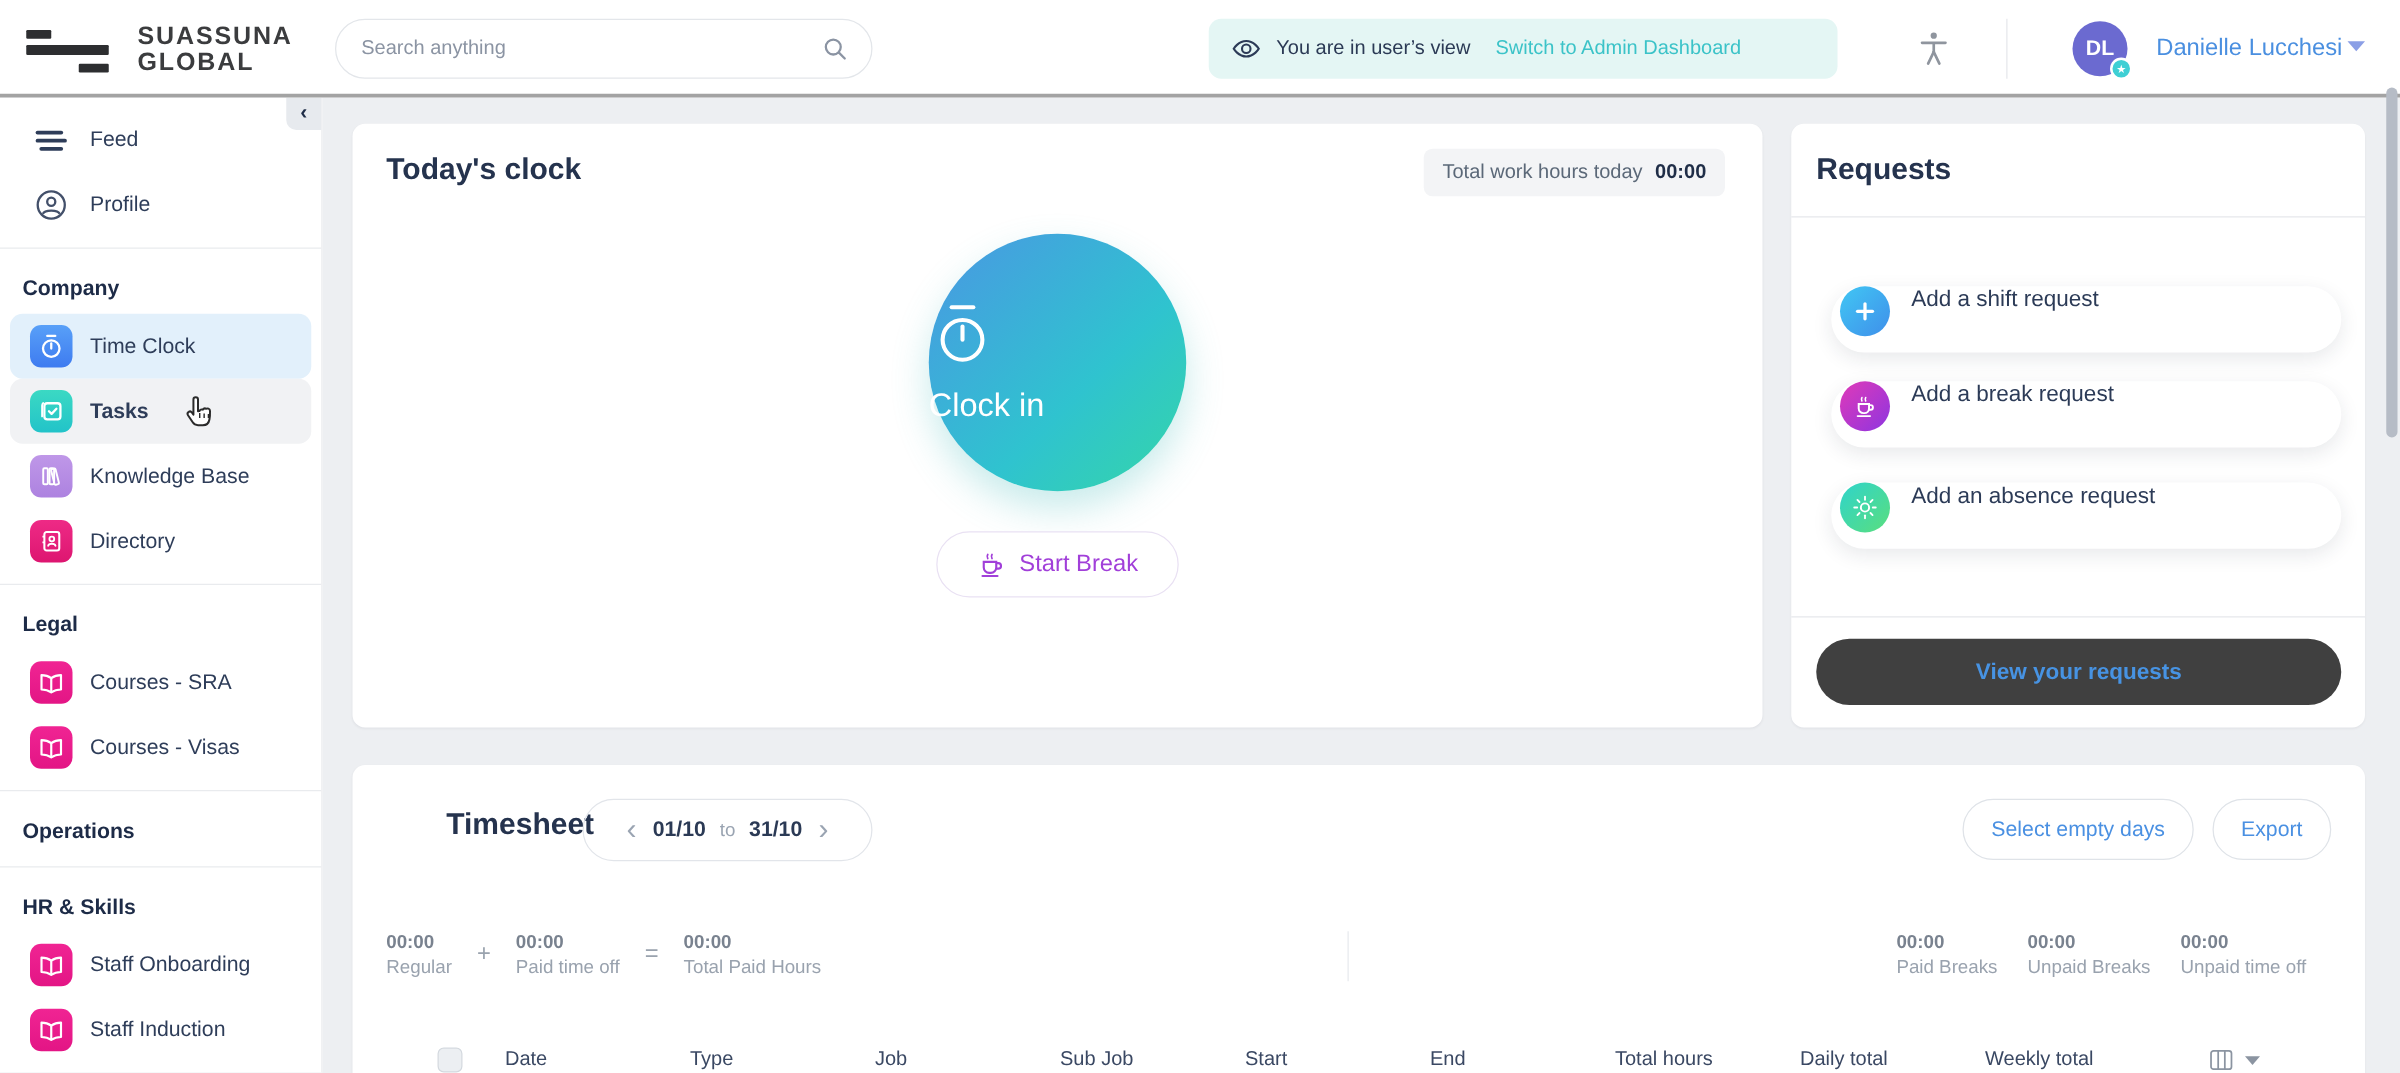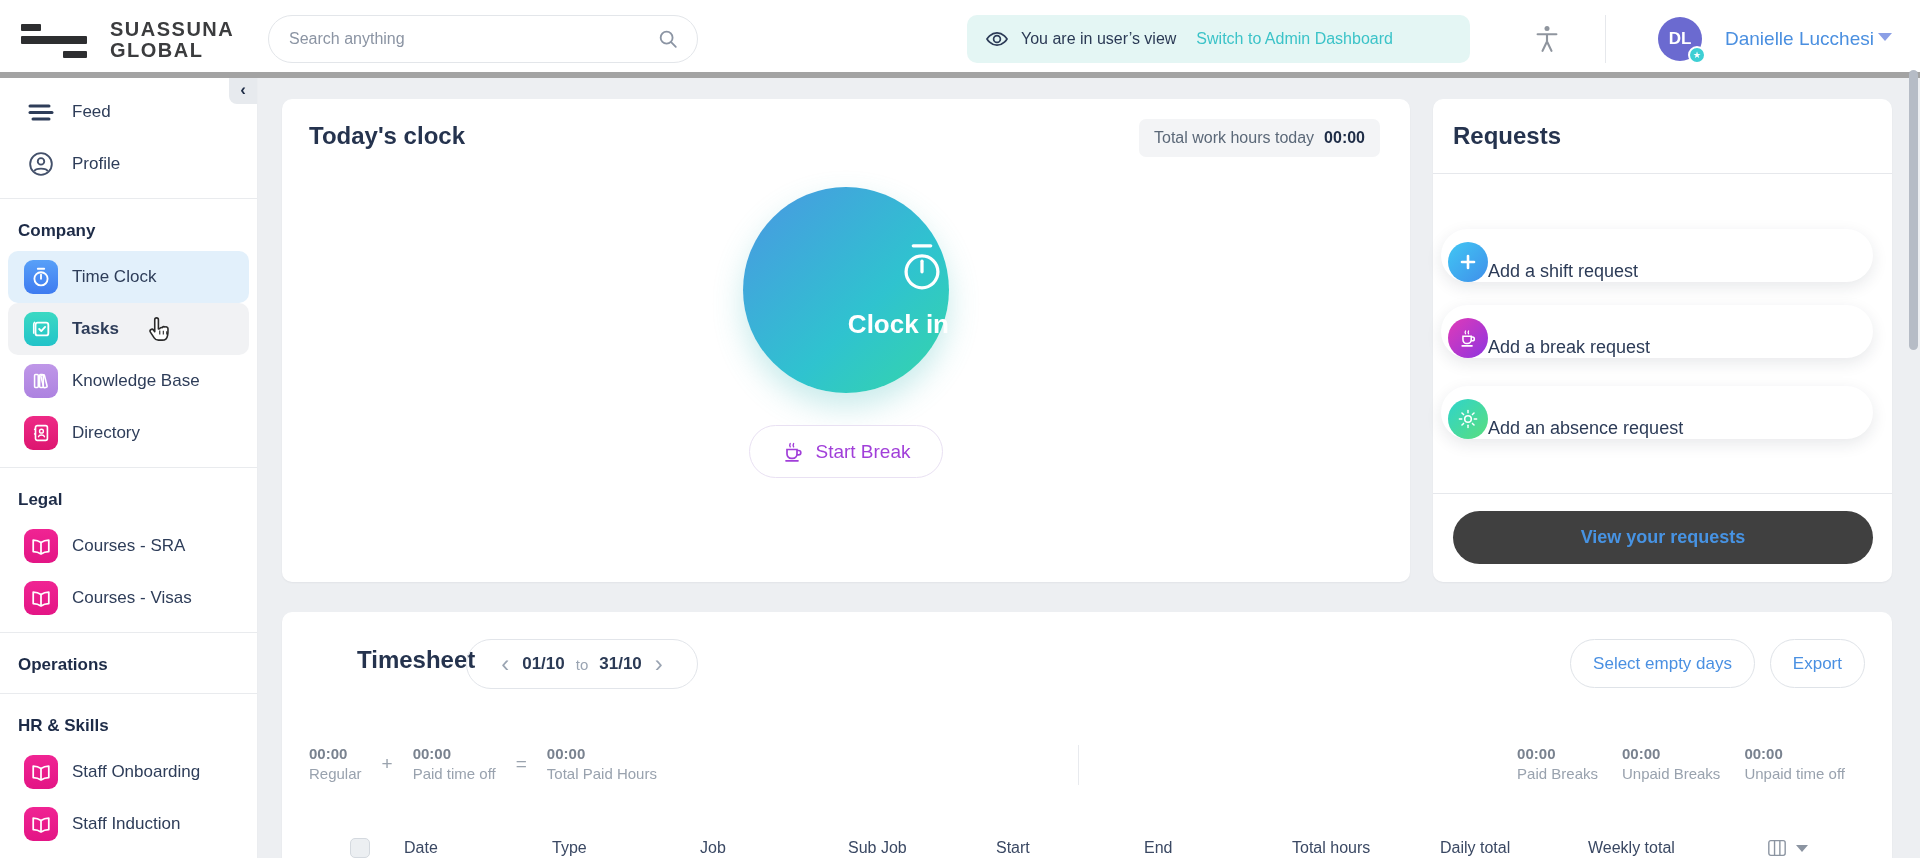--- a/index.html
+++ b/index.html
@@ -1,21 +1,21 @@
 <!DOCTYPE html>
 <html><head>
 <meta charset="utf-8">
 <style>
   * { margin:0; padding:0; box-sizing:border-box; }
   html,body { width:1920px; height:858px; overflow:hidden; background:#edeff2;
     font-family:"Liberation Sans","DejaVu Sans",sans-serif; color:#26334d; }
 
   
   .topbar { position:absolute; inset:0 0 auto 0; height:78px; background:#fff;
-    border-bottom:6px solid #a3a3a3; z-index:6; }
+    border-bottom:3px solid #a3a3a3; z-index:6; }
   .logo-bars { position:absolute; left:21px; top:24px; width:66px; height:37px; }
   .logo-bars i { position:absolute; background:#2d2e30; border-radius:1px; display:block; }
   .logo-bars .b1 { left:0; top:0; width:20px; height:7px; }
   .logo-bars .b2 { left:0; top:12px; width:66px; height:8px; }
   .logo-bars .b3 { left:42px; top:27px; width:24px; height:7px; }
   .logo-text { position:absolute; left:110px; top:19px; font-weight:700; color:#3b3c3e;
     font-size:20px; line-height:21px; letter-spacing:1.5px; }
   .search-box { position:absolute; left:268px; top:15px; width:430px; height:48px;
     border:1px solid #e3e6ea; border-radius:24px; background:#fff; display:flex; align-items:center;
     padding:0 18px 0 20px; }
@@ -62,32 +62,32 @@
   .clock-card { width:1128px; height:483px; }
   .card-title { position:absolute; left:27px; top:23px; font-size:24px; font-weight:700; color:#25334e; }
   .hours-badge { position:absolute; right:30px; top:20px; height:38px; background:#f3f4f6;
     border-radius:7px; display:flex; align-items:center; gap:10px; padding:0 15px; }
   .hours-badge .lbl { font-size:16px; color:#5b6878; }
   .hours-badge .val { font-size:16px; font-weight:700; color:#1f2d47; }
   .clock-circle { position:absolute; left:50%; transform:translateX(-50%); top:88px;
     width:206px; height:206px; border-radius:50%; cursor:pointer;
     background:linear-gradient(135deg,#4a97e3 0%,#2fc3cf 60%,#35d6a8 100%);
     box-shadow:0 14px 30px rgba(72,190,190,.30); display:flex; flex-direction:column;
-    align-items:flex-end; justify-content:center; gap:14px;font-weight:bold; }
+    align-items:flex-start; justify-content:center; gap:14px; }
   .clock-circle .cin { color:#fff; font-size:26px; }
   .start-break { position:absolute; left:50%; transform:translateX(-50%); top:326px;
     width:194px; height:53px; border:1px solid #e9e1f3; border-radius:27px; background:#fff;
     display:flex; align-items:center; justify-content:center; gap:10px; cursor:pointer;
     color:#a13fd9; font-size:19px; }
 
   .requests-card { width:459px; height:483px; }
   .req-divider { position:absolute; left:0; right:0; top:74px; height:1px; background:#e6e8ec; }
-  .req-pill { position:absolute; left:8px; right:19px; height:53px; background:#fff;
-    border-radius:27px; box-shadow:0 5px 16px rgba(30,40,60,.10); display:flex; align-items:flex-end;
-    padding:0 14px 0 7px; cursor:pointer; }
+  .req-pill { position:absolute; left:32px; right:19px; height:53px; background:#fff;
+    border-radius:27px; box-shadow:0 5px 16px rgba(30,40,60,.10); display:flex; align-items:flex-start;
+    padding:0 14px 0 7px; gap:17px; cursor:pointer; }
   .req-pill .bubble { width:40px; height:40px; min-width:40px; border-radius:50%;
     display:flex; align-items:center; justify-content:center; }
   .req-pill .rlabel { font-size:18px; color:#2c3b57; }
   .req-footer-divider { position:absolute; left:0; right:0; top:394px; height:1px; background:#e6e8ec; }
   .view-req-btn { position:absolute; left:20px; right:19px; top:412px; height:53px;
     background:#404040; border-radius:27px; color:#4793e3; font-weight:700; font-size:18px;
     display:flex; align-items:center; justify-content:center; cursor:pointer; }
 
   .timesheet-card { margin-top:30px; width:1610px; height:320px; border-radius:10px; }
   .ts-title { position:absolute; left:27px; top:34px; font-size:24px; font-weight:700; color:#25334e;margin-left:48px; }

